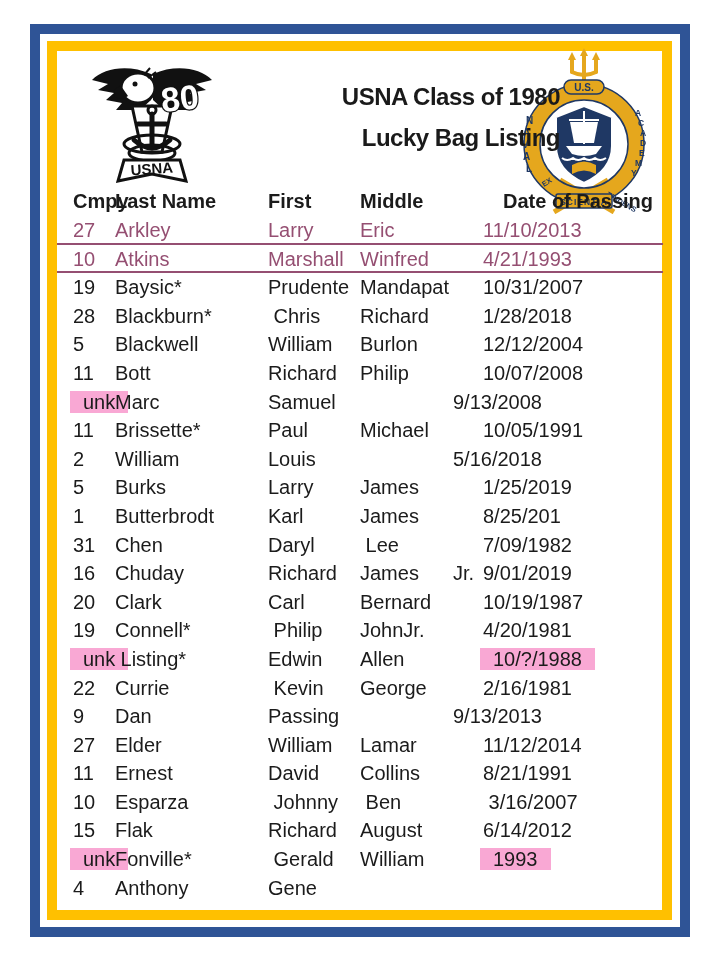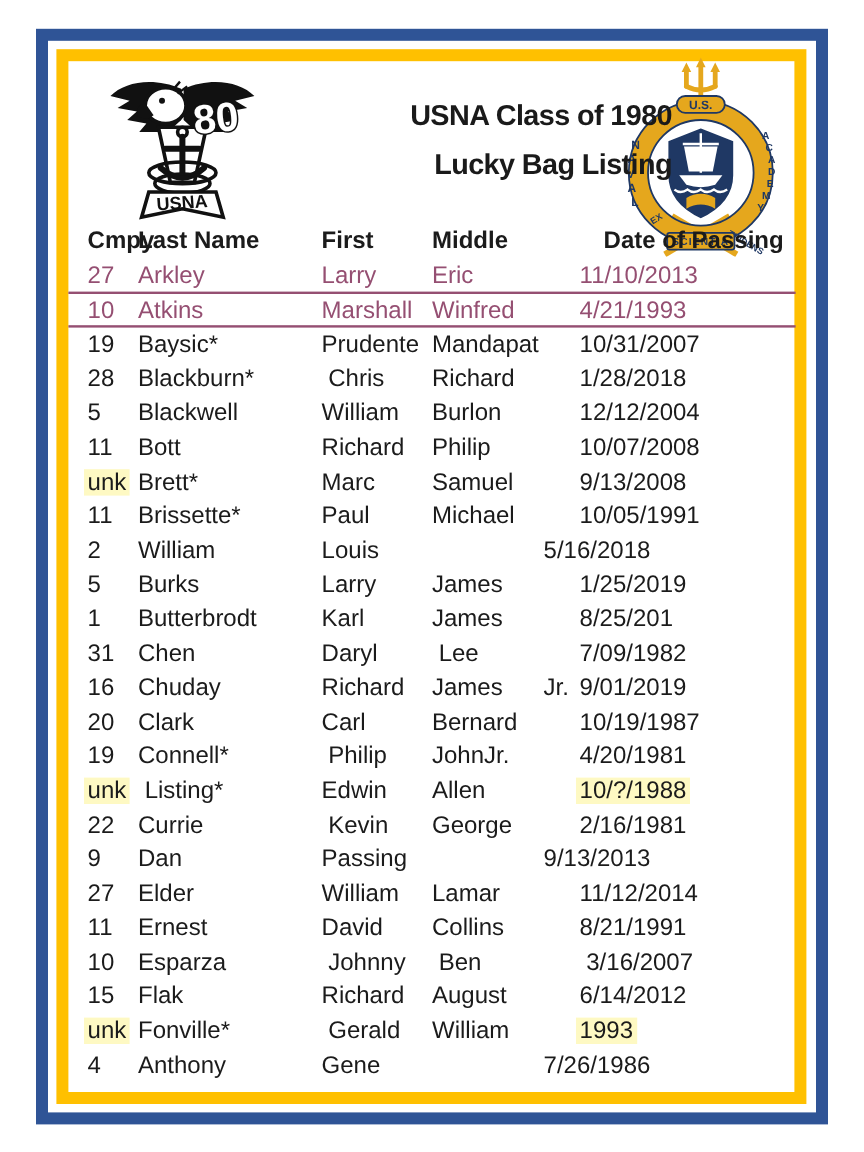--- a/index.html
+++ b/index.html
@@ -14,21 +14,21 @@
   .title{position:absolute;left:160px;top:76px;width:400px;text-align:right;
     font-weight:bold;font-size:24px;line-height:41px;color:#1a1a1a;letter-spacing:-0.5px;z-index:2}
   .crest{position:absolute;left:88px;top:60px;z-index:1}
   .seal{position:absolute;left:514px;top:46px;z-index:1}
   .table{position:absolute;left:57px;top:186px;width:606px;font-size:20px;z-index:3}
   .trow{display:grid;grid-template-columns:42px 153px 92px 93px 30px 1fr;
     padding-left:16px;height:28.6px;line-height:28.6px;white-space:pre;box-sizing:border-box}
   .thead{font-weight:bold;height:30px;line-height:30px}
   .thead .c6{padding-left:20px}
   .visited{color:#954F72;border-bottom:2px solid #954F72}
-  .txt.hl{background:#fef9c3;padding:0 3px;margin-left:-3px}
+  .txt.hl{background:#f9a8d4;padding:0 13px;margin-left:-3px}
   .cell{overflow:visible}
 </style>
 </head>
 <body>
 
 <div class="frame-blue"></div>
 <div class="frame-gold"></div>
 
 <svg class="crest" width="128" height="124" viewBox="0 0 128 124">
   <path d="M63,14 C40,4 16,8 4,20 L20,24 L10,30 L26,33 L18,40 L34,43 L28,50 L52,50 L63,40 Z" fill="#111"></path>
@@ -157,21 +157,20 @@
       <div class="trow">
     <span class="cell c1"><span class="txt">11</span></span>
     <span class="cell c2"><span class="txt">Bott</span></span>
     <span class="cell c3"><span class="txt">Richard</span></span>
     <span class="cell c4"><span class="txt">Philip</span></span>
     <span class="cell c5"><span class="txt"></span></span>
     <span class="cell c6"><span class="txt">10/07/2008</span></span>
   </div>
       <div class="trow">
     <span class="cell c1"><span class="txt hl">unk</span></span>
-    <span class="cell c2"><span class="txt">Brett*</span></span>
     <span class="cell c3"><span class="txt">Marc</span></span>
     <span class="cell c4"><span class="txt">Samuel</span></span>
     <span class="cell c5"><span class="txt"></span></span>
     <span class="cell c6"><span class="txt">9/13/2008</span></span>
   </div>
       <div class="trow">
     <span class="cell c1"><span class="txt">11</span></span>
     <span class="cell c2"><span class="txt">Brissette*</span></span>
     <span class="cell c3"><span class="txt">Paul</span></span>
     <span class="cell c4"><span class="txt">Michael</span></span>
@@ -294,16 +293,15 @@
     <span class="cell c3"><span class="txt"> Gerald</span></span>
     <span class="cell c4"><span class="txt">William</span></span>
     <span class="cell c5"><span class="txt"></span></span>
     <span class="cell c6"><span class="txt hl">1993</span></span>
   </div>
       <div class="trow">
     <span class="cell c1"><span class="txt">4</span></span>
     <span class="cell c3"><span class="txt">Anthony</span></span>
     <span class="cell c4"><span class="txt">Gene</span></span>
     <span class="cell c5"><span class="txt"></span></span>
-    <span class="cell c6"><span class="txt">7/26/1986</span></span>
   </div>
     </div>
 </div>
 
 </body></html>

